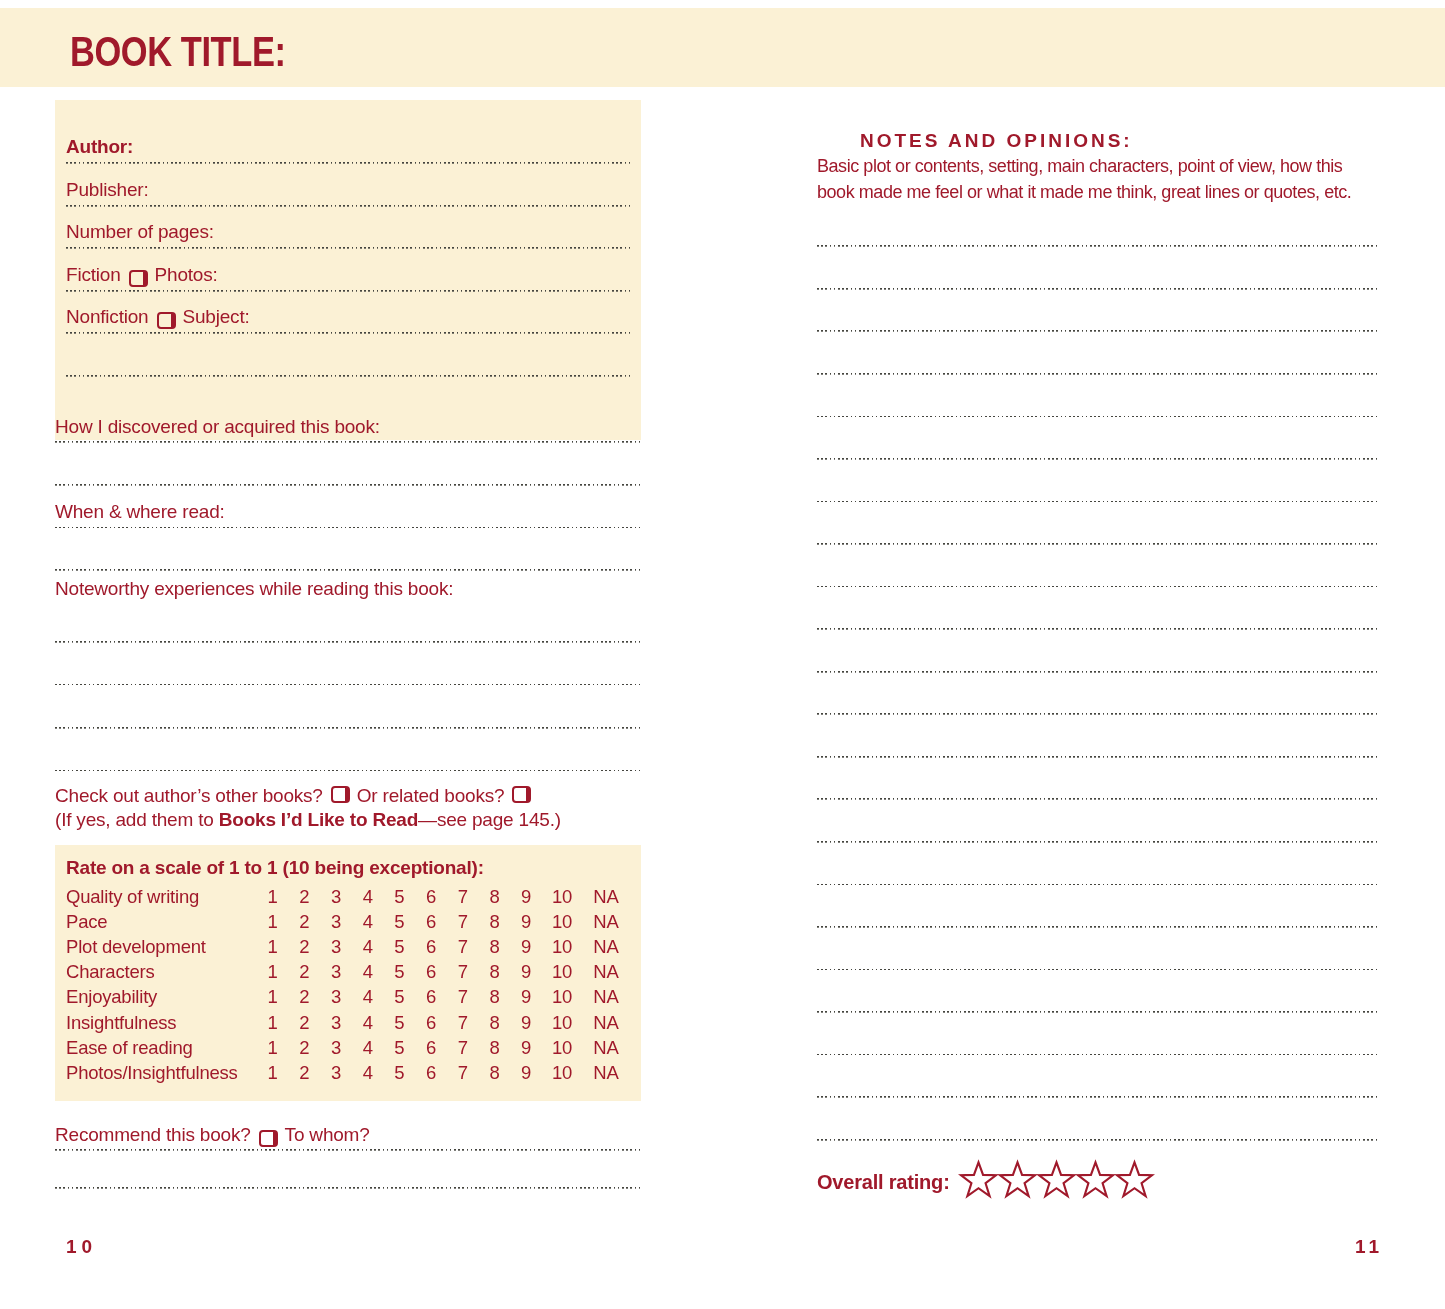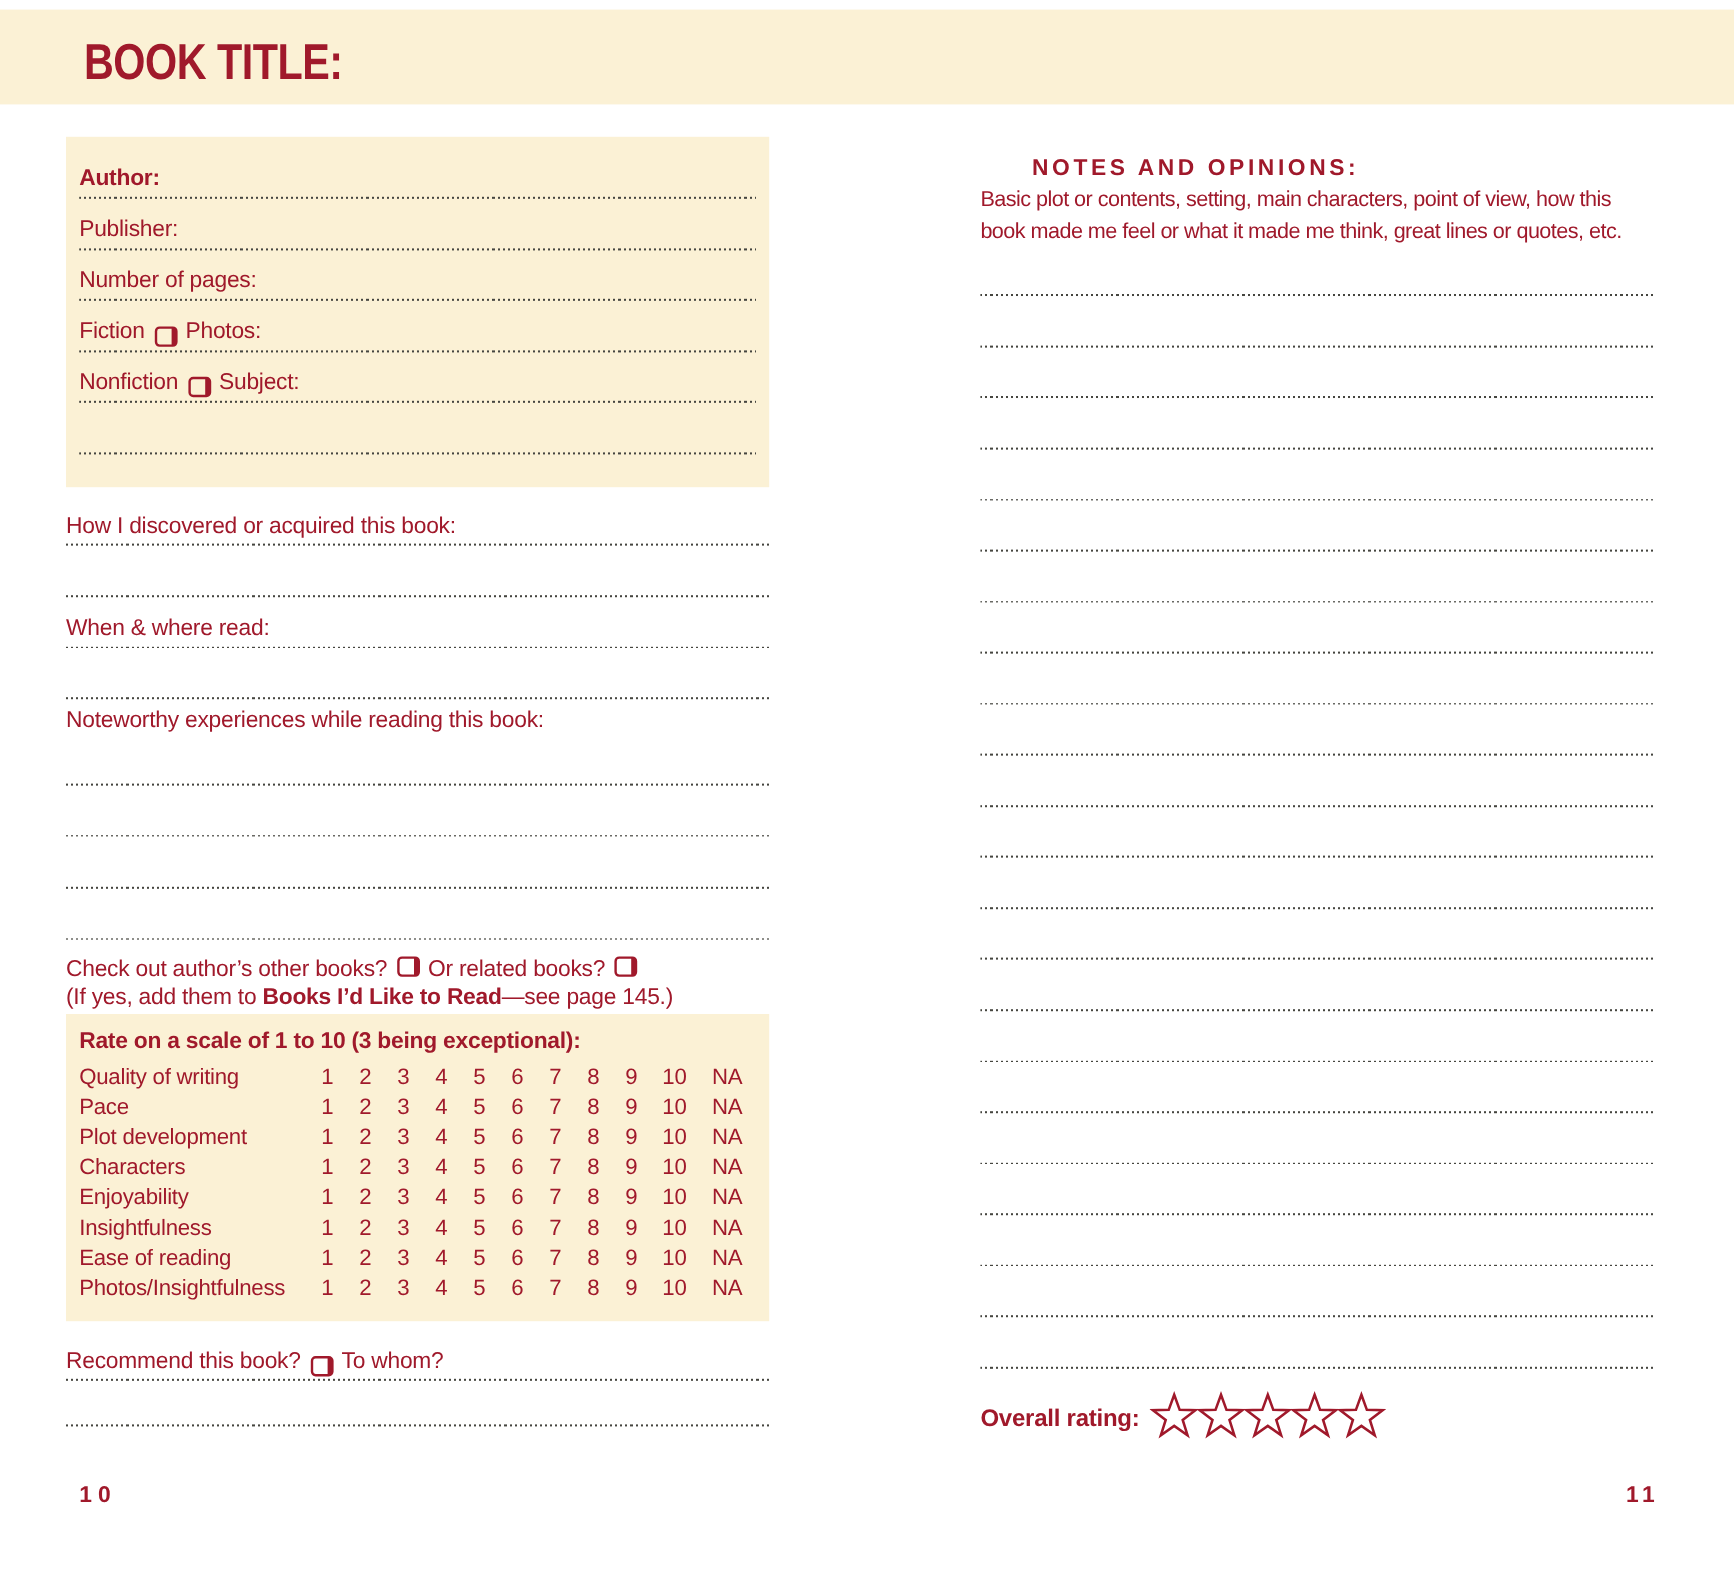--- a/index.html
+++ b/index.html
@@ -26,35 +26,35 @@
   .col-left{left:55px;width:586px;}
   .col-right{left:817px;width:566px;}
 
   
   .ruled{
     background-image:repeating-linear-gradient(90deg,var(--rule) 0 1.7px,transparent 1.7px 4.2px);
     background-size:100% 1.7px;background-repeat:no-repeat;background-position:0 100%;
   }
 
   .cream-box{background:var(--cream);position:absolute;left:0;width:586px;}
-  .info-box{top:114px;height:292px;padding:4px 11px;box-sizing:border-box;}
+  .info-box{top:100px;height:340px;padding:16px 11px;box-sizing:border-box;}
   .field-row{
     height:42.5px;display:flex;align-items:flex-end;padding-bottom:6px;box-sizing:border-box;
     font-size:19px;letter-spacing:-.2px;
   }
   .field-row:first-child{height:48px;}
   .bold{font-weight:bold;}
 
   .checkbox{
     display:inline-block;width:12px;height:13px;box-sizing:content-box;
     border:2px solid var(--accent);border-right-width:5px;border-radius:4px;
     margin:0 7px -1px 8px;background:transparent;
   }
 
-  .mid-fields{position:absolute;left:0;top:412px;width:586px;}
+  .mid-fields{position:absolute;left:0;top:400px;width:586px;}
   .mid-row{height:42.6px;display:flex;align-items:flex-end;padding-bottom:5px;box-sizing:border-box;
     font-size:19px;letter-spacing:-.2px;}
   .mid-row.r1{height:43px;}
   .plain-label{margin-top:7px;height:25px;font-size:19px;letter-spacing:-.2px;}
   .nw1{height:40px;} .nw2{height:42.6px;} .nw3{height:43.4px;} .nw4{height:42.6px;}
 
   .checkout{margin-top:13px;font-size:19px;letter-spacing:-.2px;line-height:23.5px;}
   .keep-space{white-space:pre-wrap;}
 
   .rate-box{top:845px;height:256px;padding:12px 11px 0;box-sizing:border-box;}
@@ -147,21 +147,21 @@
       <div>
         <span class="keep-space">Check out author’s other books?</span><span class="checkbox"></span><span class="keep-space">Or related books?</span><span class="checkbox"></span>
       </div>
       <div>
         <span class="keep-space">(If yes, add them to </span><b class="keep-space">Books I’d Like to Read</b><span class="keep-space">—see page 145.)</span>
       </div>
     </div>
   </div>
 
   <div class="cream-box rate-box">
-    <div class="rate-title">Rate on a scale of 1 to 10 (3 being exceptional):</div>
+    <div class="rate-title">Rate on a scale of 1 to 1 (10 being exceptional):</div>
     <div>
         <div class="rate-row">
           <span class="rate-label">Quality of writing</span>
           <span class="rate-cell">1</span>
           <span class="rate-cell">2</span>
           <span class="rate-cell">3</span>
           <span class="rate-cell">4</span>
           <span class="rate-cell">5</span>
           <span class="rate-cell">6</span>
           <span class="rate-cell">7</span>

